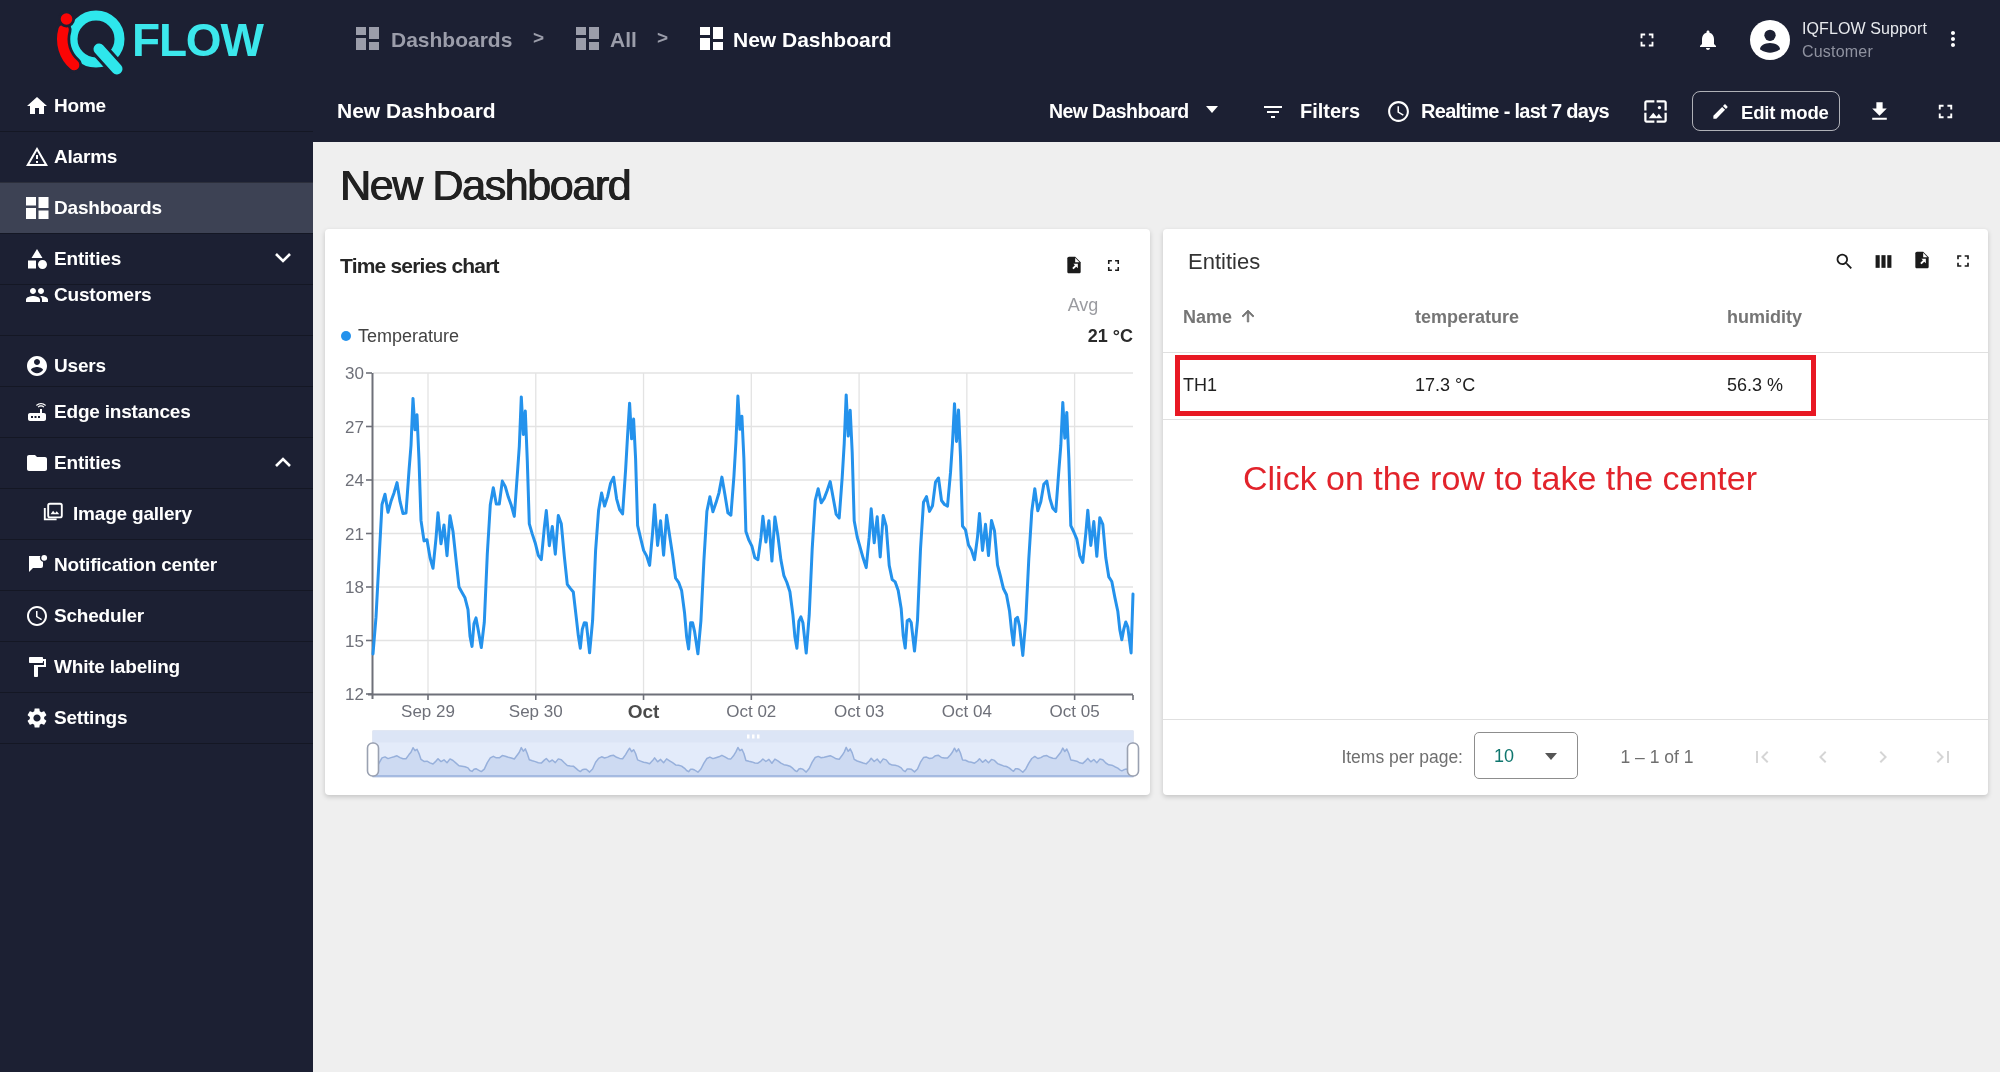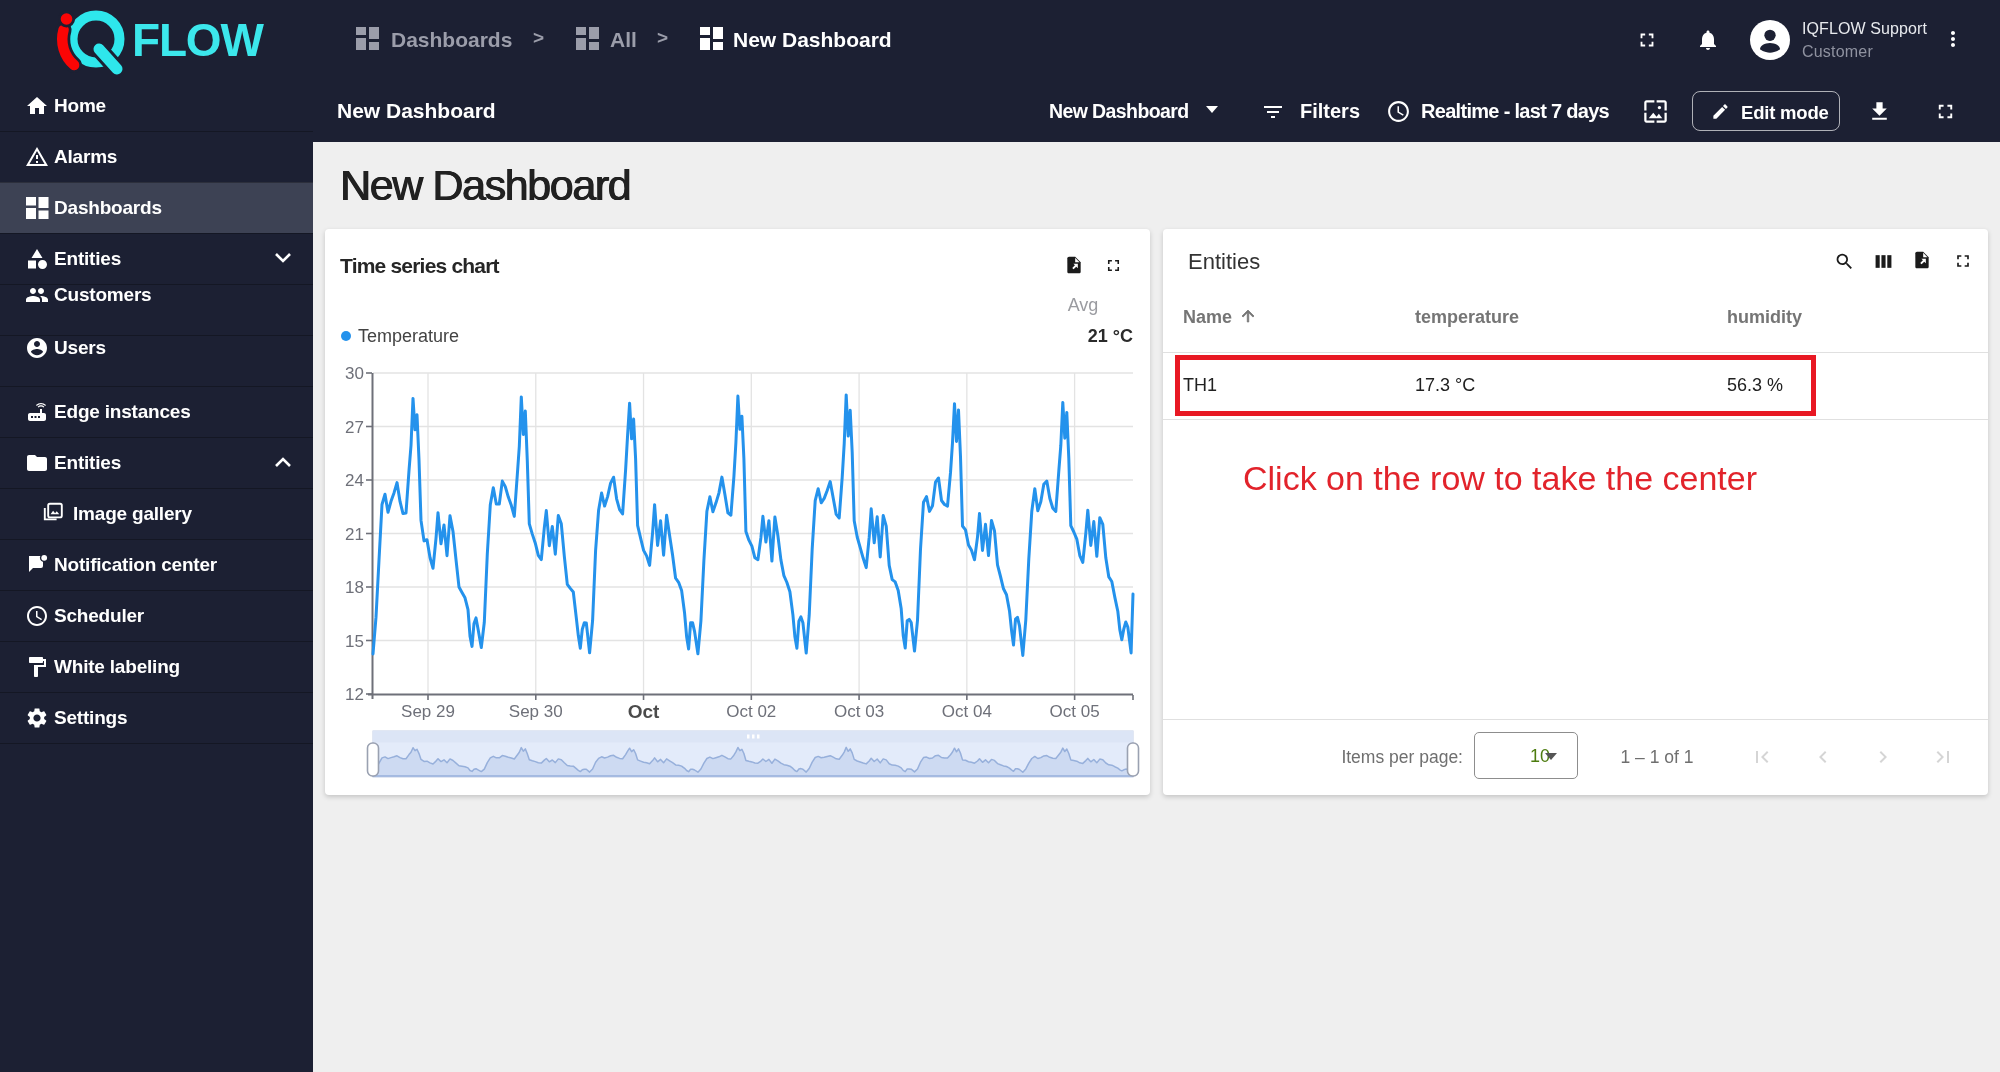--- a/index.html
+++ b/index.html
@@ -128,21 +128,21 @@
   <svg class="abs" style="left:273px; top:18px;" width="20" height="14" viewBox="0 0 20 14" fill="none" stroke="#fff" stroke-width="2.6">
       <path d="M3 3l7 7 7-7"></path>
     </svg>
 </div>
 <div class="mi" style="top:269px;">
   <svg class="ic" width="24" height="24" viewBox="0 0 24 24" fill="#fff">
       <path d="M16 11c1.66 0 2.99-1.34 2.99-3S17.66 5 16 5c-1.66 0-3 1.34-3 3s1.34 3 3 3zm-8 0c1.66 0 2.99-1.34 2.99-3S9.66 5 8 5C6.34 5 5 6.34 5 8s1.34 3 3 3zm0 2c-2.33 0-7 1.17-7 3.5V19h14v-2.5c0-2.33-4.67-3.5-7-3.5zm8 0c-.29 0-.62.02-.97.05 1.16.84 1.97 1.97 1.97 3.45V19h6v-2.5c0-2.33-4.67-3.5-7-3.5z"></path>
     </svg>
   <div class="tx">Customers</div>
 </div>
-<div class="mi" style="top:322px;">
+<div class="mi" style="top:340px;">
   <svg class="ic" width="24" height="24" viewBox="0 0 24 24" fill="#fff">
       <path d="M12 2C6.48 2 2 6.48 2 12s4.48 10 10 10 10-4.48 10-10S17.52 2 12 2zm0 3c1.66 0 3 1.34 3 3s-1.34 3-3 3-3-1.34-3-3 1.34-3 3-3zm0 14.2c-2.5 0-4.71-1.28-6-3.22.03-1.99 4-3.08 6-3.08 1.99 0 5.97 1.09 6 3.08-1.29 1.94-3.5 3.22-6 3.22z"></path>
     </svg>
   <div class="tx">Users</div>
 </div>
 <div class="mi" style="top:386px;">
   <svg class="ic" width="24" height="24" viewBox="0 0 24 24" fill="#fff">
       <path d="M20.2 5.9l.8-.8C19.6 3.7 17.8 3 16 3s-3.6.7-5 2.1l.8.8C13 4.8 14.5 4.2 16 4.2s3 .6 4.2 1.7zm-.9.8c-.9-.9-2.1-1.4-3.3-1.4s-2.4.5-3.3 1.4l.8.8c.7-.7 1.6-1 2.5-1 .9 0 1.8.3 2.5 1l.8-.8zM19 13h-2V9h-2v4H5c-1.1 0-2 .9-2 2v4c0 1.1.9 2 2 2h14c1.1 0 2-.9 2-2v-4c0-1.1-.9-2-2-2zM8 18H6v-2h2v2zm3.5 0h-2v-2h2v2zm3.5 0h-2v-2h2v2z"></path>
     </svg>
   <div class="tx">Edge instances</div>
@@ -302,21 +302,21 @@
 <div class="abs" style="left:1163px; top:352px; width:825px; height:1px; background:#e0e0e0;"></div>
 <div class="abs" style="left:1183px; top:375px; font-size:18px; color:#212121;">TH1</div>
 <div class="abs" style="left:1415px; top:375px; font-size:18px; color:#212121;">17.3 °C</div>
 <div class="abs" style="left:1727px; top:375px; font-size:18px; color:#212121;">56.3 %</div>
 <div class="abs" style="left:1163px; top:419px; width:825px; height:1px; background:#e0e0e0;"></div>
 <div class="abs" style="left:1175px; top:355px; width:641px; height:61px; border:5px solid #e81823;"></div>
 <div class="abs" style="left:1243px; top:459px; font-size:34px; color:#e2232b;">Click on the row to take the center</div>
 <div class="abs" style="left:1163px; top:719px; width:825px; height:1px; background:#e0e0e0;"></div>
 <div class="abs" style="left:1163px; top:747px; width:300px; text-align:right; font-size:17.5px; color:#6f6f6f;">Items per page:</div>
 <div class="abs" style="left:1474px; top:732px; width:104px; height:47px; border:1.5px solid #8d8d8d; border-radius:5px;"></div>
-<div class="abs" style="left:1494px; top:746px; font-size:18px; color:#4d7c0f;margin-left:36px;">10</div>
+<div class="abs" style="left:1494px; top:746px; font-size:18px; color:#0f766e;">10</div>
 <svg class="abs" style="left:1540px; top:750px;" width="22" height="14" viewBox="0 0 22 14" fill="#555">
     <path d="M5 3l6 7 6-7z"></path>
   </svg>
 <div class="abs" style="left:1594px; top:747px; width:126px; text-align:center; font-size:17.5px; color:#6f6f6f;">1 – 1 of 1</div>
 <svg class="abs" style="left:1750px; top:745px;" width="24" height="24" viewBox="0 0 24 24" fill="#d5d5d5">
     <path d="M18.41 16.59L13.82 12l4.59-4.59L17 6l-6 6 6 6zM6 6h2v12H6z"></path>
   </svg>
 <svg class="abs" style="left:1811px; top:745px;" width="24" height="24" viewBox="0 0 24 24" fill="#d5d5d5">
     <path d="M15.41 7.41L14 6l-6 6 6 6 1.41-1.41L10.83 12z"></path>
   </svg>

